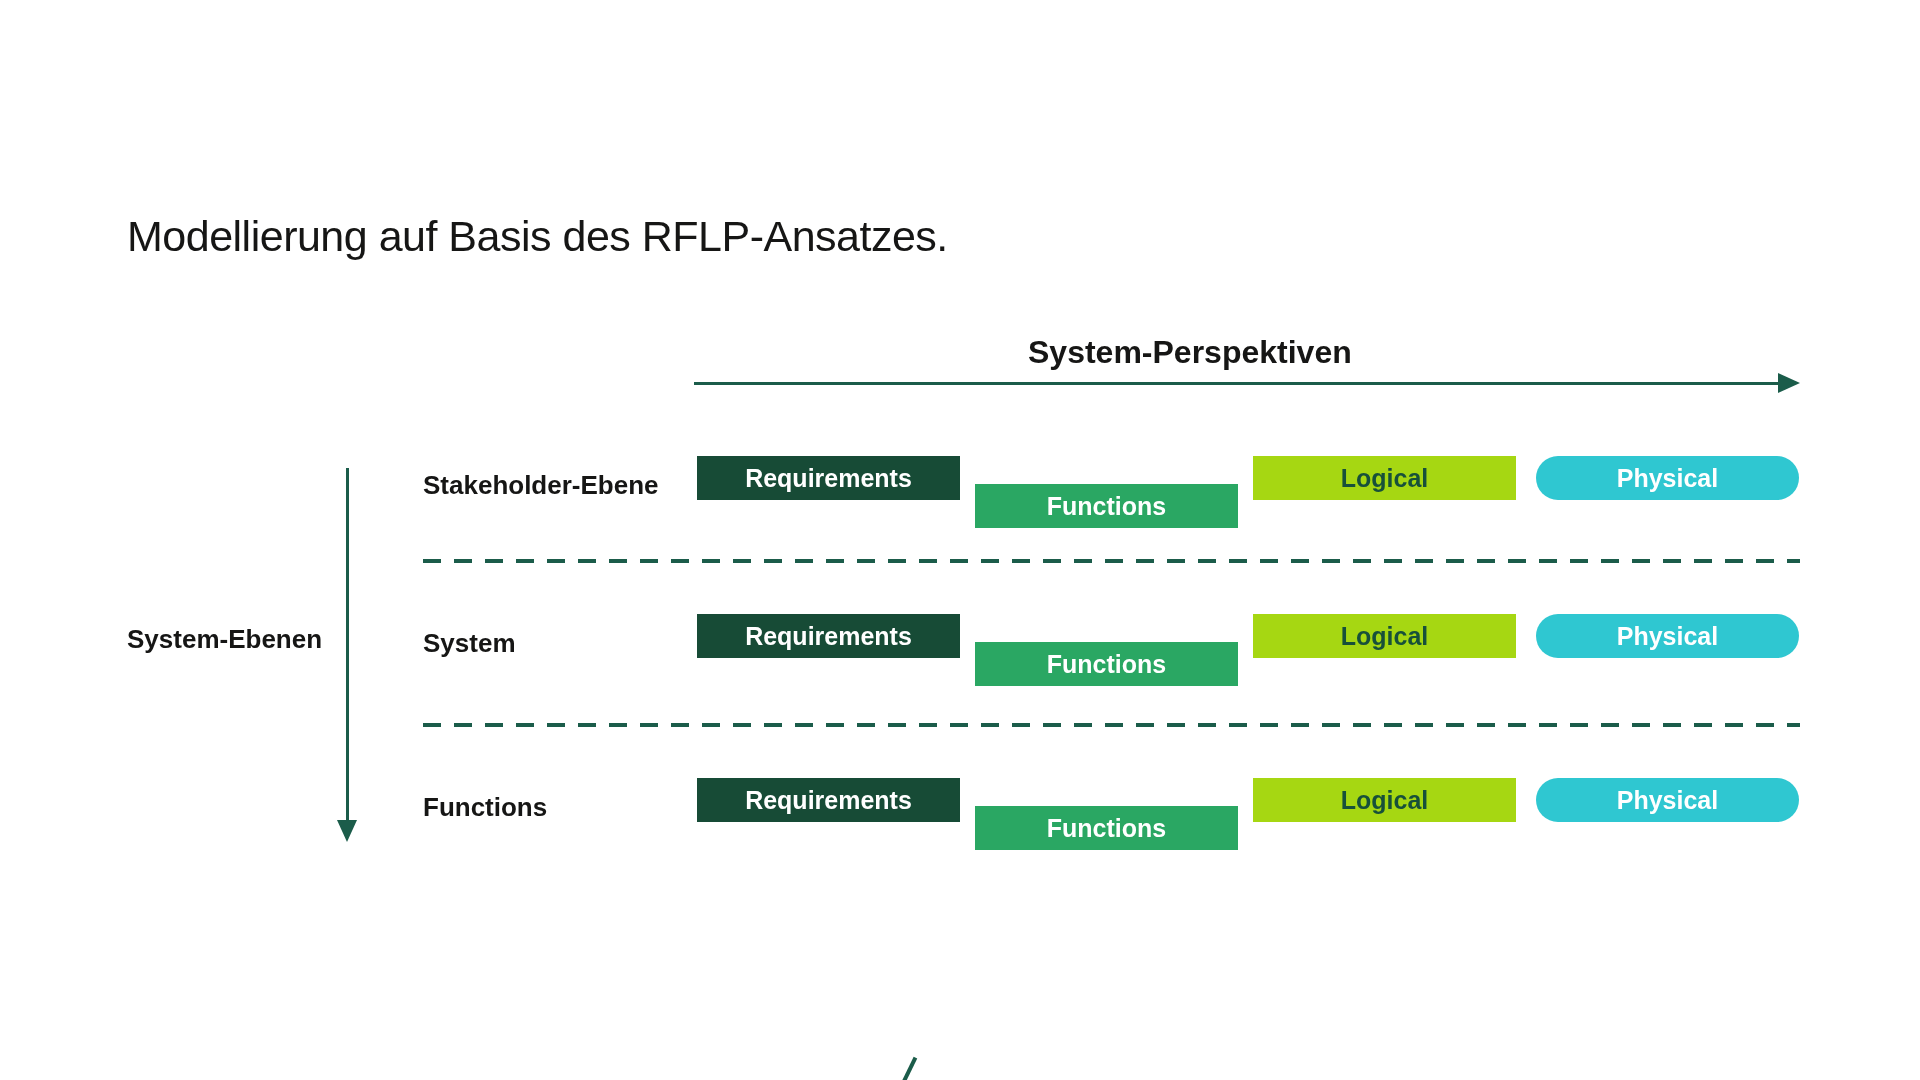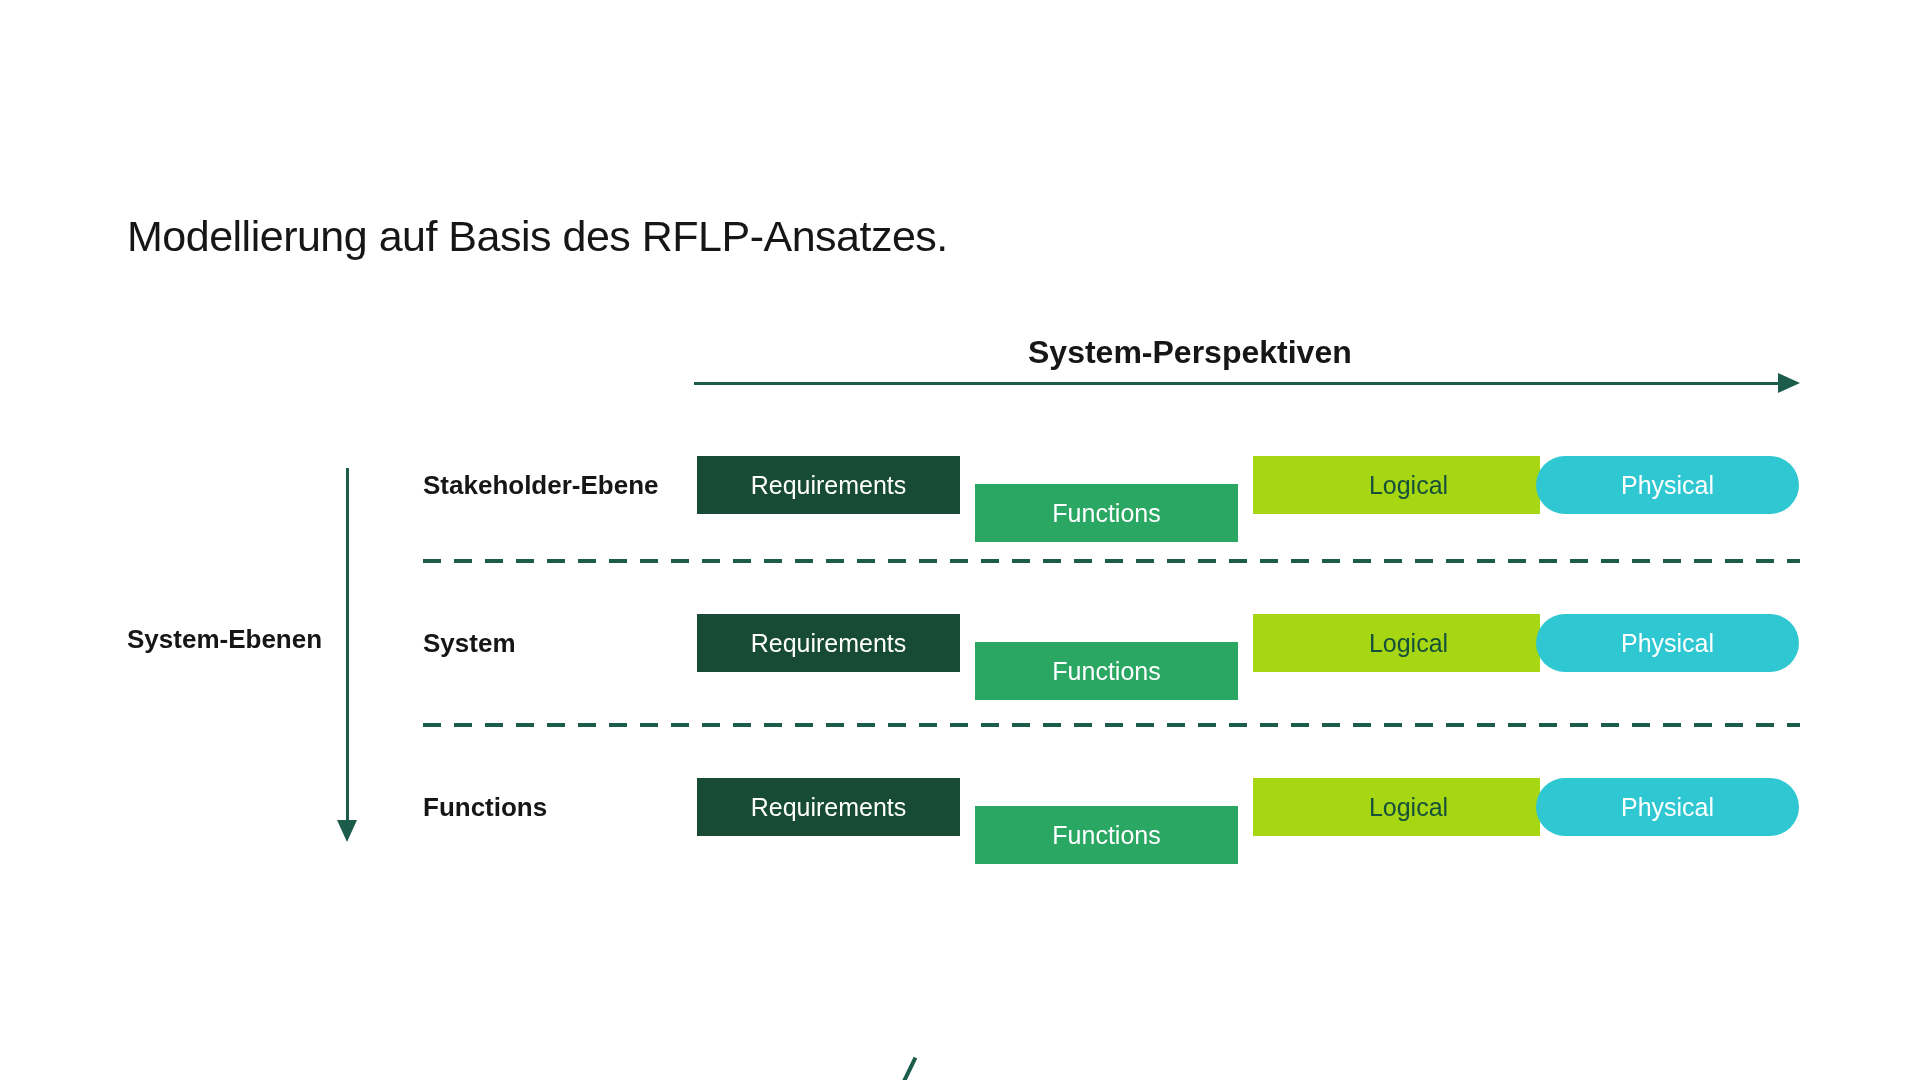--- a/index.html
+++ b/index.html
@@ -93,39 +93,39 @@
     height: 58px;
     line-height: 58px;
     font-size: 26px;
     font-weight: 700;
     white-space: nowrap;
     color: var(--text-dark);
   }
   .cell {
     position: absolute;
     width: 263px;
-    height: 58px;
+    height: 44px;
     display: flex;
     align-items: center;
     justify-content: center;
     font-size: 25px;
-    font-weight: 400;
+    font-weight: 700;
     white-space: nowrap;
   }
   .row-1 { top: 456px; }
   .row-2 { top: 614px; }
   .row-3 { top: 778px; }
   .col-1 { left: 697px; }
   .col-2 { left: 975px; margin-top: 28px; }
   .col-3 { left: 1253px; }
   .col-4 { left: 1536px; }
 
   .cell-requirements { background: var(--requirements-bg); color: var(--box-text-light); }
   .cell-functions    { background: var(--functions-bg);    color: var(--box-text-light); }
-  .cell-logical      { background: var(--logical-bg);      color: var(--logical-text); padding-left: 24px; }
+  .cell-logical      { background: var(--logical-bg);      color: var(--logical-text); }
   .cell-physical     { background: var(--physical-bg);     color: var(--box-text-light); border-radius: 29px; }
 
   
   .dashed-line {
     position: absolute;
     left: 423px;
     width: 1377px;
     height: 4px;
     background-image: repeating-linear-gradient(90deg,
       var(--accent-green) 0px, var(--accent-green) 18px,

